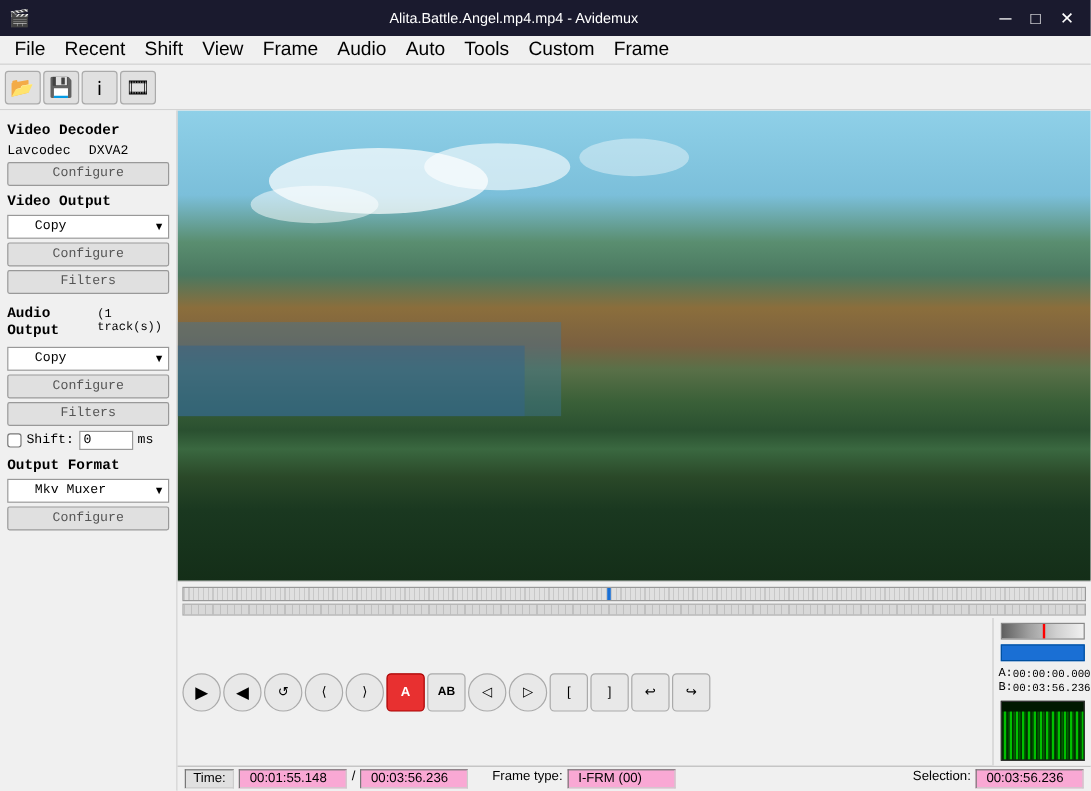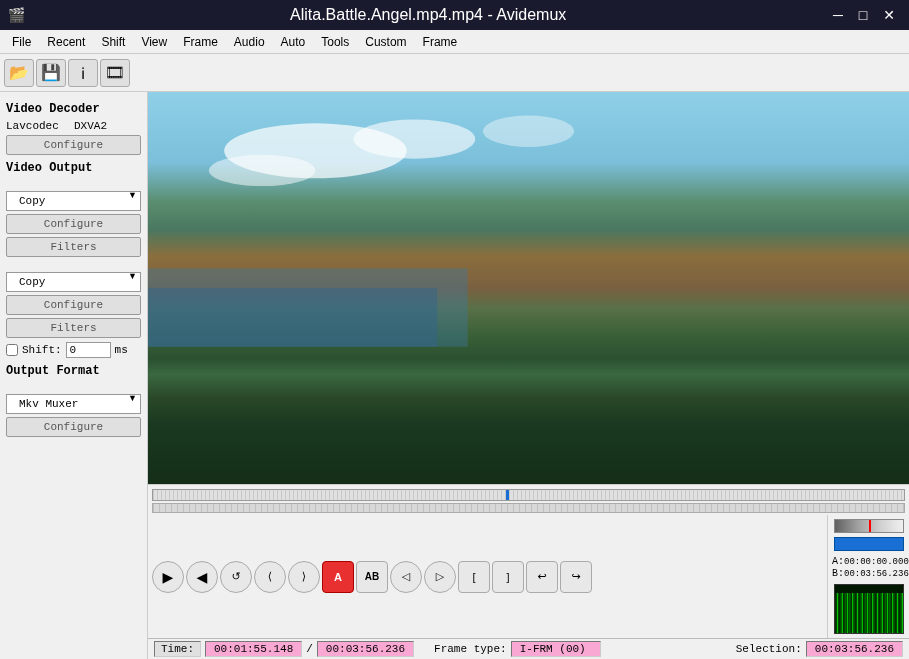--- a/index.html
+++ b/index.html
@@ -14,21 +14,21 @@
     .title-bar {
       background: #1a1a2e;
       color: white;
       height: 30px;
       display: flex;
       align-items: center;
       justify-content: space-between;
       padding: 0 8px;
       font-size: 12px;
     }
-    .title-bar-title { flex: 1; text-align: center; font-size: 16px; }
+    .title-bar-title { flex: 1; text-align: center; font-size: 12px; }
     .title-bar-controls { display: flex; gap: 4px; }
     .title-btn {
       background: none;
       border: none;
       color: white;
       cursor: pointer;
       font-size: 14px;
       padding: 0 6px;
       line-height: 22px;
     }
@@ -36,21 +36,21 @@
       background: #f0f0f0;
       border-bottom: 1px solid #ccc;
       display: flex;
       align-items: center;
       height: 24px;
       padding: 0 4px;
     }
     .menu-item {
       padding: 2px 8px;
       cursor: pointer;
-      font-size: 12px;
+      font-size: 16px;
       color: #000;
     }
     .toolbar {
       background: #f0f0f0;
       border-bottom: 1px solid #ccc;
       display: flex;
       align-items: center;
       height: 38px;
       padding: 2px 4px;
       gap: 2px;
@@ -109,28 +109,27 @@
       font-family: 'Courier New', monospace;
       color: #555;
     }
     .dropdown-container {
       position: relative;
       width: 100%;
       margin: 3px 0;
     }
     .dropdown {
       width: 100%;
-      padding: 3px 12px;
+      padding: 3px 22px;
       border: 1px solid #999;
       background: white;
       font-size: 11px;
       font-family: 'Courier New', monospace;
       appearance: none;
       cursor: pointer;
-      margin-top: 12px;
     }
     .dropdown-arrow {
       position: absolute;
       right: 4px;
       top: 50%;
       transform: translateY(-50%);
       pointer-events: none;
       font-size: 9px;
     }
     .shift-row {
@@ -244,25 +243,25 @@
       cursor: pointer;
       display: flex;
       align-items: center;
       justify-content: center;
       color: white;
       font-size: 14px;
     }
     .spacer { flex: 1; }
     .status-bar {
       display: flex;
-      align-items: center;
+      align-items: flex-start;
       padding: 2px 6px;
       border-top: 1px solid #bbb;
       gap: 4px;
-      font-family: Liberation Mono, monospace;
+      font-family: Liberation Sans, sans-serif;
       font-size: 11px;
     }
     .status-label {
       background: #e0e0e0;
       border: 1px inset #ccc;
       padding: 1px 6px;
       font-size: 11px;
     }
     .status-value {
       background: #f9a8d4;
@@ -400,20 +399,24 @@
         <option>Copy</option>
         <option>H.264</option>
         <option>H.265</option>
         <option>MPEG-4</option>
       </select>
       <span class="dropdown-arrow">▼</span>
     </div>
     <button class="btn-configure">Configure</button>
     <button class="btn-configure">Filters</button>
 
+    <div style="display:flex;align-items:baseline;gap:3px;">
+      <div class="section-title">Audio Output</div>
+      <span style="font-size:10px;font-family:'Courier New',monospace;">(1 track(s))</span>
+    </div>
     <div class="dropdown-container">
       <select class="dropdown">
         <option>Copy</option>
         <option>AAC</option>
         <option>MP3</option>
         <option>AC3</option>
       </select>
       <span class="dropdown-arrow">▼</span>
     </div>
     <button class="btn-configure">Configure</button>

